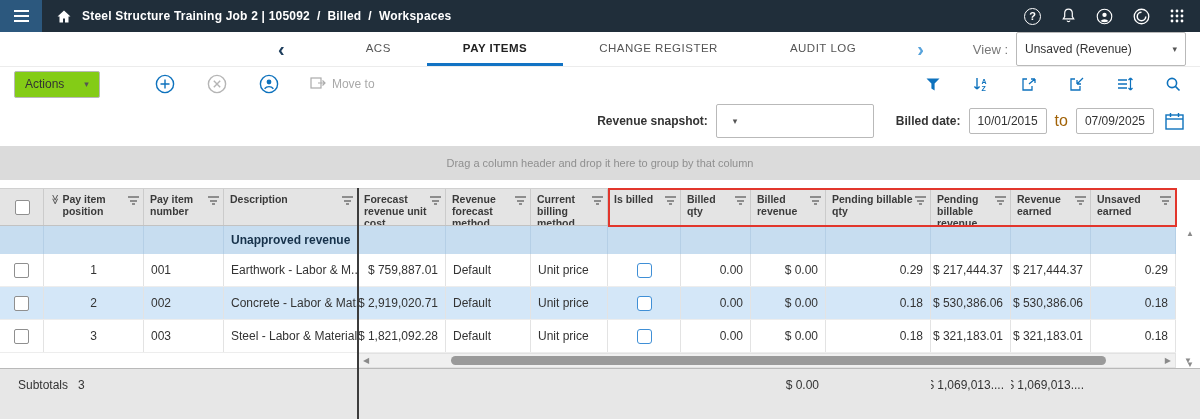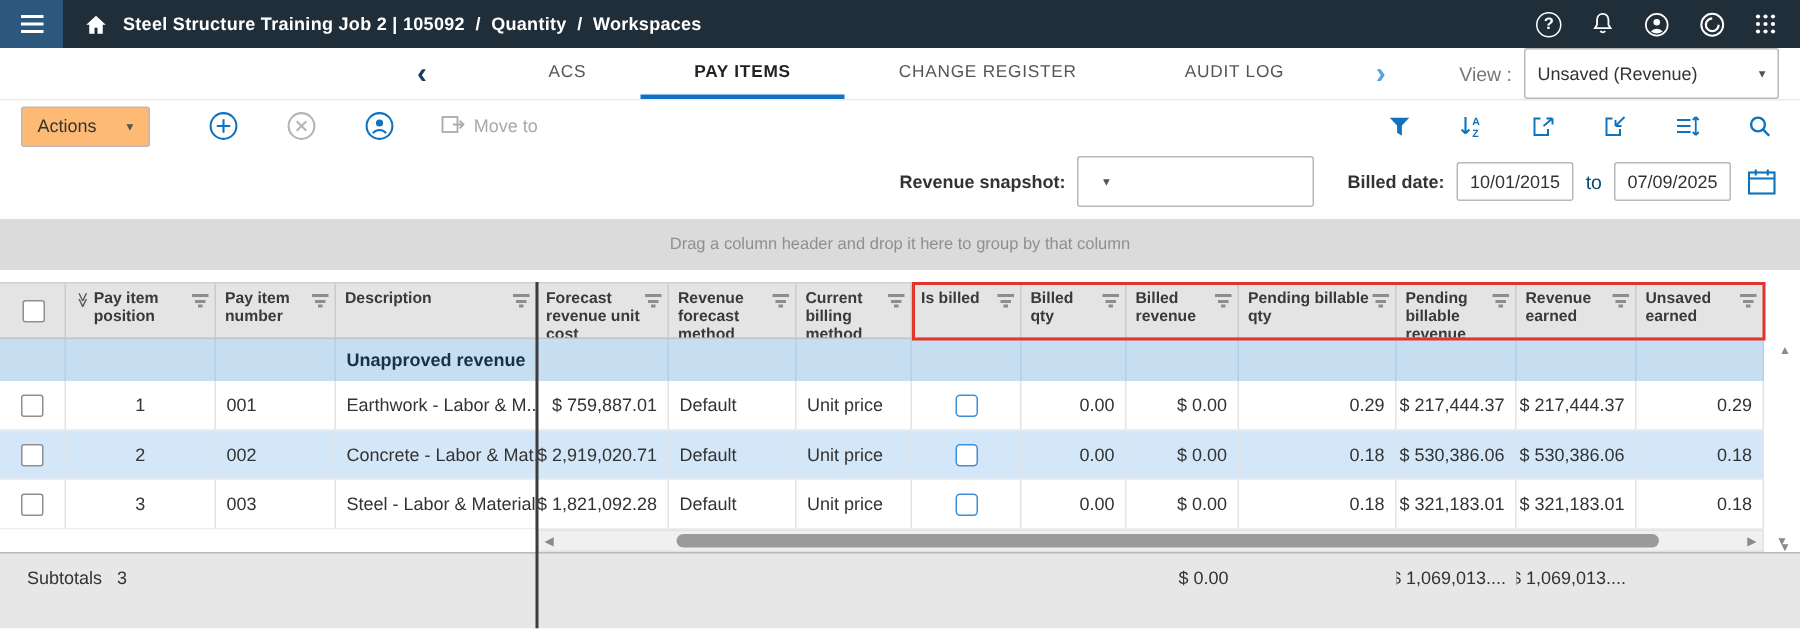--- a/index.html
+++ b/index.html
@@ -27,32 +27,32 @@
 .tab{display:flex;align-items:center;padding:0 36px;font-size:11.5px;letter-spacing:.5px;color:#555;text-decoration:none;border-bottom:3px solid transparent;cursor:pointer}
 .tab.active{color:#222;font-weight:bold;border-bottom-color:#1273c4}
 .view-area{margin-left:auto;display:flex;align-items:center;gap:8px;margin-right:14px}
 .view-label{color:#777;font-size:13px}
 .select{border:1px solid #b9b9b9;border-radius:2px;background:#fff;height:26px;display:flex;align-items:center;justify-content:space-between;padding:16px 8px;font-size:12px;color:#333;cursor:pointer}
 .view-select{width:170px}
 .caret{font-size:9px;color:#555;margin-left:8px}
 
 
 .toolbar{height:34px;display:flex;align-items:center;padding:0 14px}
-.actions-btn{height:27px;border:1px solid #b9b9b9;border-radius:2px;background:#fdba74;display:flex;align-items:center;gap:12px;padding:0 10px;font-size:12px;color:#333;cursor:pointer;margin-right:36px}
+.actions-btn{height:27px;border:1px solid #b9b9b9;border-radius:2px;background:#84cc16;display:flex;align-items:center;gap:12px;padding:0 10px;font-size:12px;color:#333;cursor:pointer;margin-right:52px}
 .tool-ic{width:26px;height:26px;display:flex;align-items:center;justify-content:center;cursor:pointer;margin-right:26px}
 .moveto{display:flex;align-items:center;gap:6px;border:none;background:none;color:#a9a9a9;font-size:12px;cursor:default;margin-left:2px}
 .t-spacer{flex:1}
 .right-ic{width:26px;height:24px;display:flex;align-items:center;justify-content:center;cursor:pointer;margin-left:22px}
 
 
 .filterrow{height:40px;display:flex;align-items:center;justify-content:flex-end;gap:8px;padding-right:14px;background:#fff}
 .flabel{font-size:12px;font-weight:bold;color:#333}
 .snapshot-select{width:158px}
 .datebox{border:1px solid #b9b9b9;border-radius:2px;height:26px;display:flex;align-items:center;padding:0 8px;font-size:12px;color:#333;cursor:text}
-.to-label{font-size:13px;color:#0c4a6e}
+.to-label{font-size:16px;color:#a16207}
 .cal-btn{width:24px;height:24px;display:flex;align-items:center;justify-content:center;cursor:pointer}
 
 
 .groupbar{height:34px;margin:5px 0 8px;background:#dbdbdb;display:flex;align-items:center;justify-content:center;font-size:11px;color:#8f8f8f}
 
 
 .grid{position:relative;width:1200px}
 .gridrow{display:flex;width:1176px}
 .col-check{width:44px}.col-pos{width:100px}.col-num{width:80px}.col-desc{width:134px}
 .col-forecast{width:88px}.col-rfm{width:85px}.col-cbm{width:77px}.col-isb{width:73px}
@@ -102,21 +102,21 @@
       <span class="bar"></span>
   </button>
   <span class="tb-ic home-btn">
     <svg width="16" height="15" viewBox="0 0 16 15">
         <path d="M8 1.5L1.5 7.5h2v6h3.5v-4h2v4h3.5v-6h2z" fill="#fff"></path>
       </svg>
   </span>
   <nav class="breadcrumb">
     <span>Steel Structure Training Job 2 | 105092</span>
     <span class="sep">/</span>
-    <span>Quantity</span>
+    <span>Billed</span>
     <span class="sep">/</span>
     <span>Workspaces</span>
   </nav>
   <div class="tb-spacer"></div>
   <div class="tb-right">
     <span class="tb-ic ic-help">?</span>
     <span class="tb-ic">
       <svg width="15" height="16" viewBox="0 0 15 16">
           <path d="M7.5 1.2C5.2 1.2 3.7 3 3.7 5.3v3.2L2.3 10.8h10.4L11.3 8.5V5.3c0-2.3-1.5-4.1-3.8-4.1z" fill="none" stroke="#fff" stroke-width="1.2"></path>
           <path d="M6 12.6a1.6 1.6 0 0 0 3 0" fill="none" stroke="#fff" stroke-width="1.2"></path>

